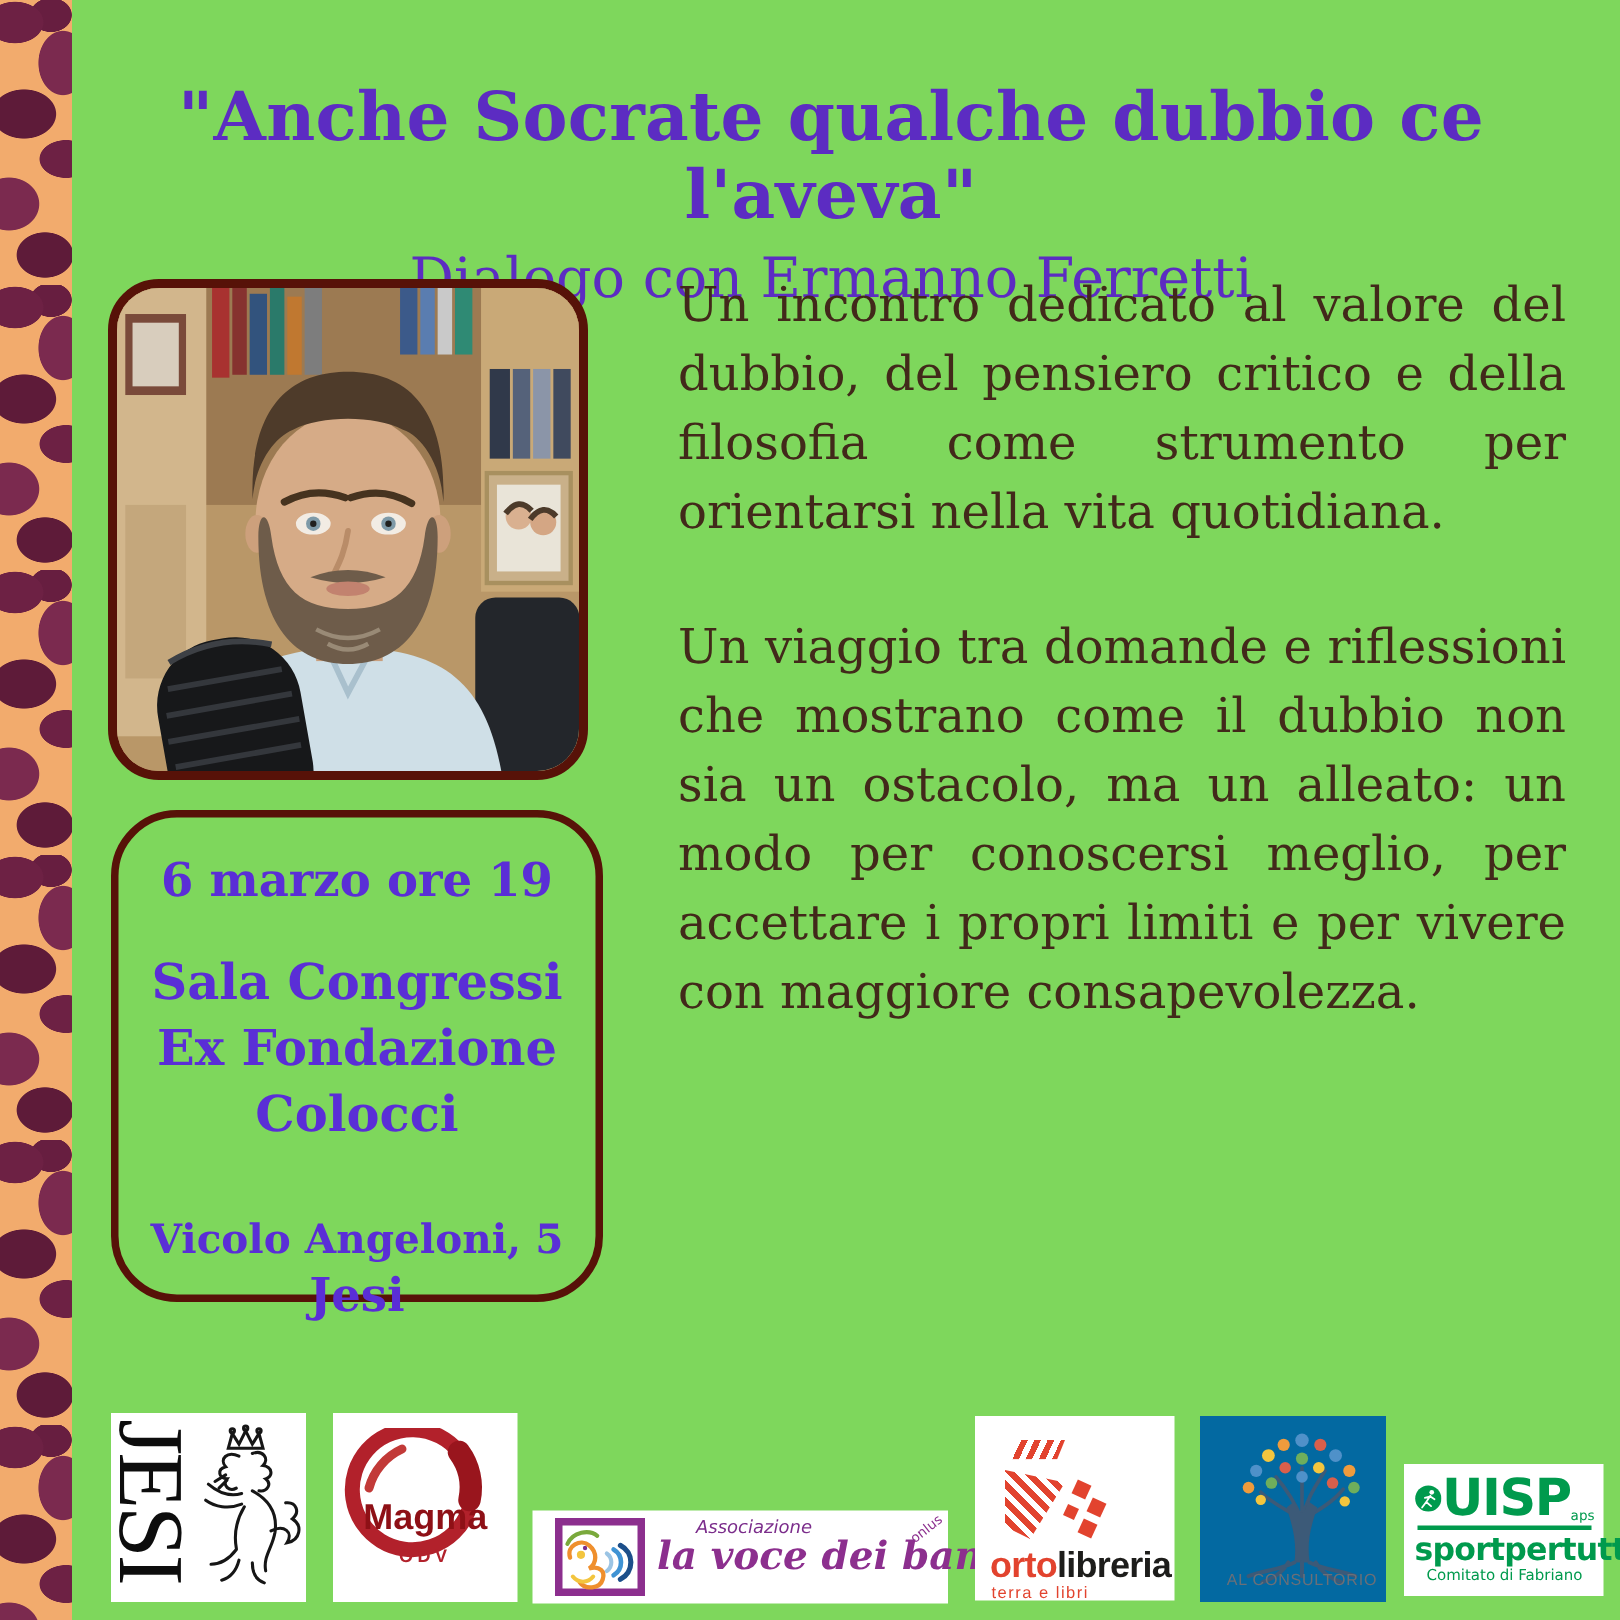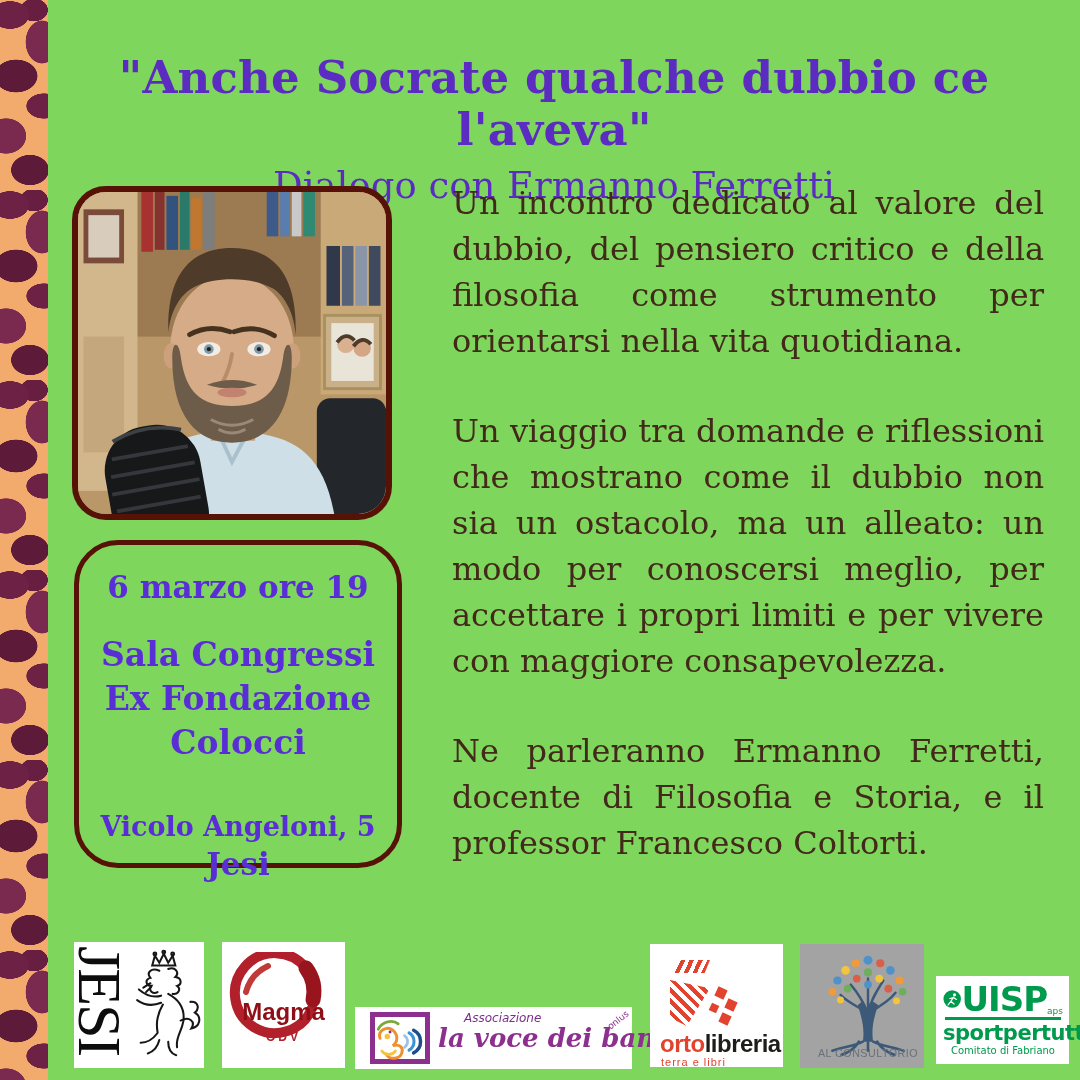--- a/index.html
+++ b/index.html
@@ -112,21 +112,21 @@
   .orto-word{
     position:absolute;left:10px;top:86px;font-family:"Liberation Sans",sans-serif;
     font-weight:700;font-size:24px;color:#e2432e;letter-spacing:-0.5px;white-space:nowrap;
   }
   .orto-word .black{color:#1d1d1b;}
   .orto-tag{
     position:absolute;left:11px;top:112px;font-family:"Liberation Sans",sans-serif;
     font-size:11px;color:#e2432e;letter-spacing:1px;
   }
   
-  #logo-consultorio{left:800px;top:944px;width:124px;height:124px;background:#a3a3a3;}
+  #logo-consultorio{left:800px;top:944px;width:124px;height:124px;background:#0369a1;}
   #logo-consultorio svg{display:block;width:100%;height:100%;}
   
   #logo-uisp{left:936px;top:976px;width:133px;height:88px;padding:6px 6px 4px 7px;}
   .uisp-row{display:flex;align-items:center;}
   .uisp-word{
     font-family:"DejaVu Sans",sans-serif;font-weight:700;font-size:34px;color:#009a4d;
     letter-spacing:-1px;line-height:34px;
   }
   .uisp-aps{font-family:"DejaVu Sans",sans-serif;font-size:9px;color:#009a4d;align-self:flex-end;}
   .uisp-line{height:3px;background:#009a4d;margin:1px 2px 1px 2px;}
@@ -224,21 +224,20 @@
       <div>Ex Fondazione</div>
       <div>Colocci</div>
     </div>
     <div class="info-address">Vicolo Angeloni, 5</div>
     <div class="info-city">Jesi</div>
   </div>
 
   <div class="body-col">
     <p>Un incontro dedicato al valore del dubbio, del pensiero critico e della filosofia come strumento per orientarsi nella vita quotidiana.</p>
     <p>Un viaggio tra domande e riflessioni che mostrano come il dubbio non sia un ostacolo, ma un alleato: un modo per conoscersi meglio, per accettare i propri limiti e per vivere con maggiore consapevolezza.</p>
-    <p>Ne parleranno Ermanno Ferretti, docente di Filosofia e Storia, e il professor Francesco Coltorti.</p>
   </div>
 
   <div id="logo-jesi" class="logo-box">
     <div class="jesi-word">JESI</div>
     <svg viewBox="0 0 90 125" fill="none" stroke="#161616" stroke-width="2.3" stroke-linecap="round">
       <path d="M34,18 l3,-11 5,8 5,-10 5,10 5,-8 3,11 z"></path>
       <circle cx="37" cy="5" r="1.6"></circle>
         <circle cx="47" cy="3" r="1.6"></circle>
         <circle cx="57" cy="5" r="1.6"></circle>
       <path d="M42,24 c-9,-4 -15,2 -10,8 c-7,2 -5,9 1,9 c-4,5 2,10 7,7"></path>

